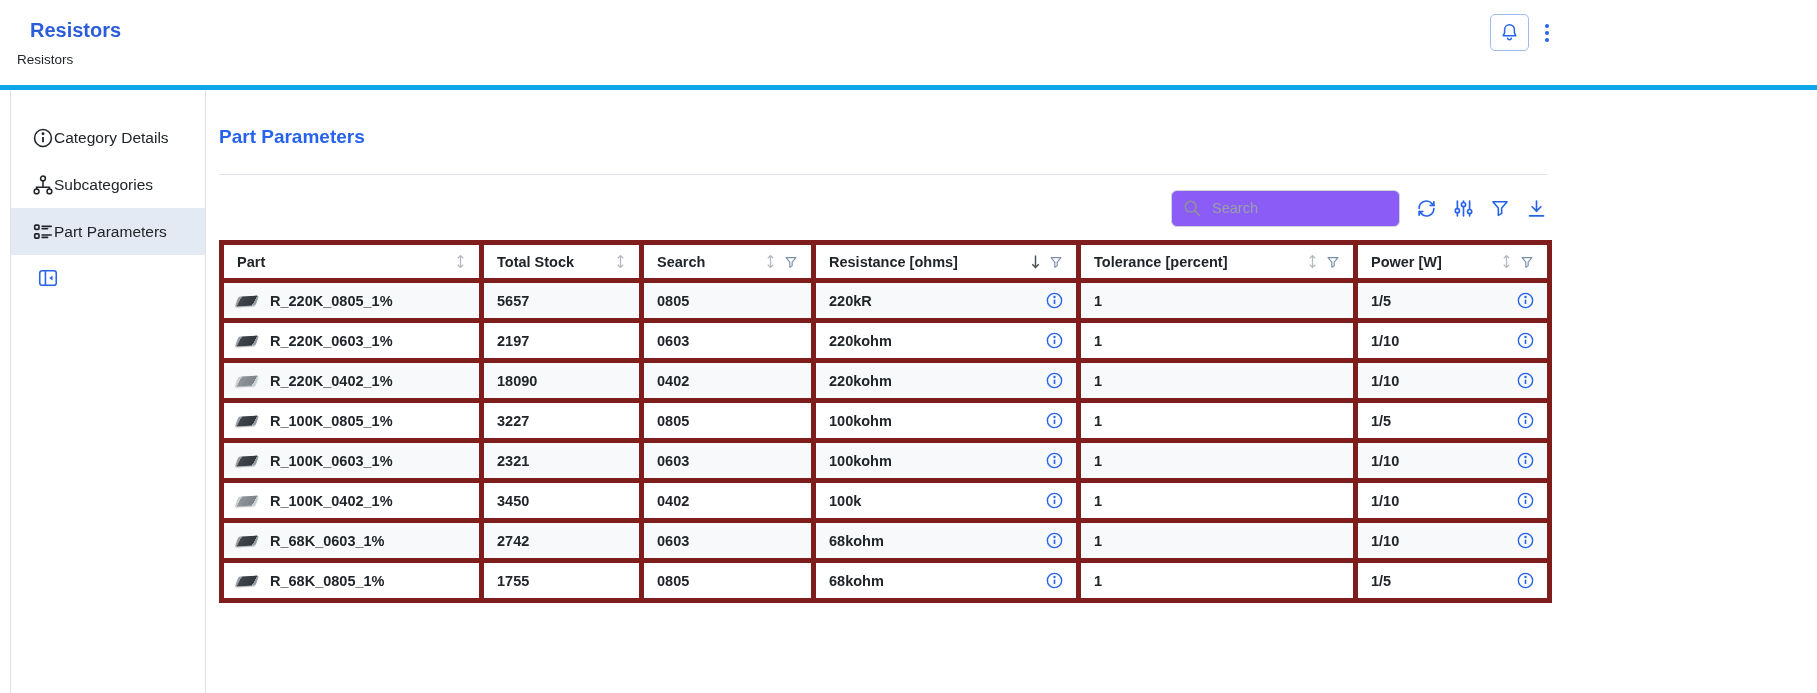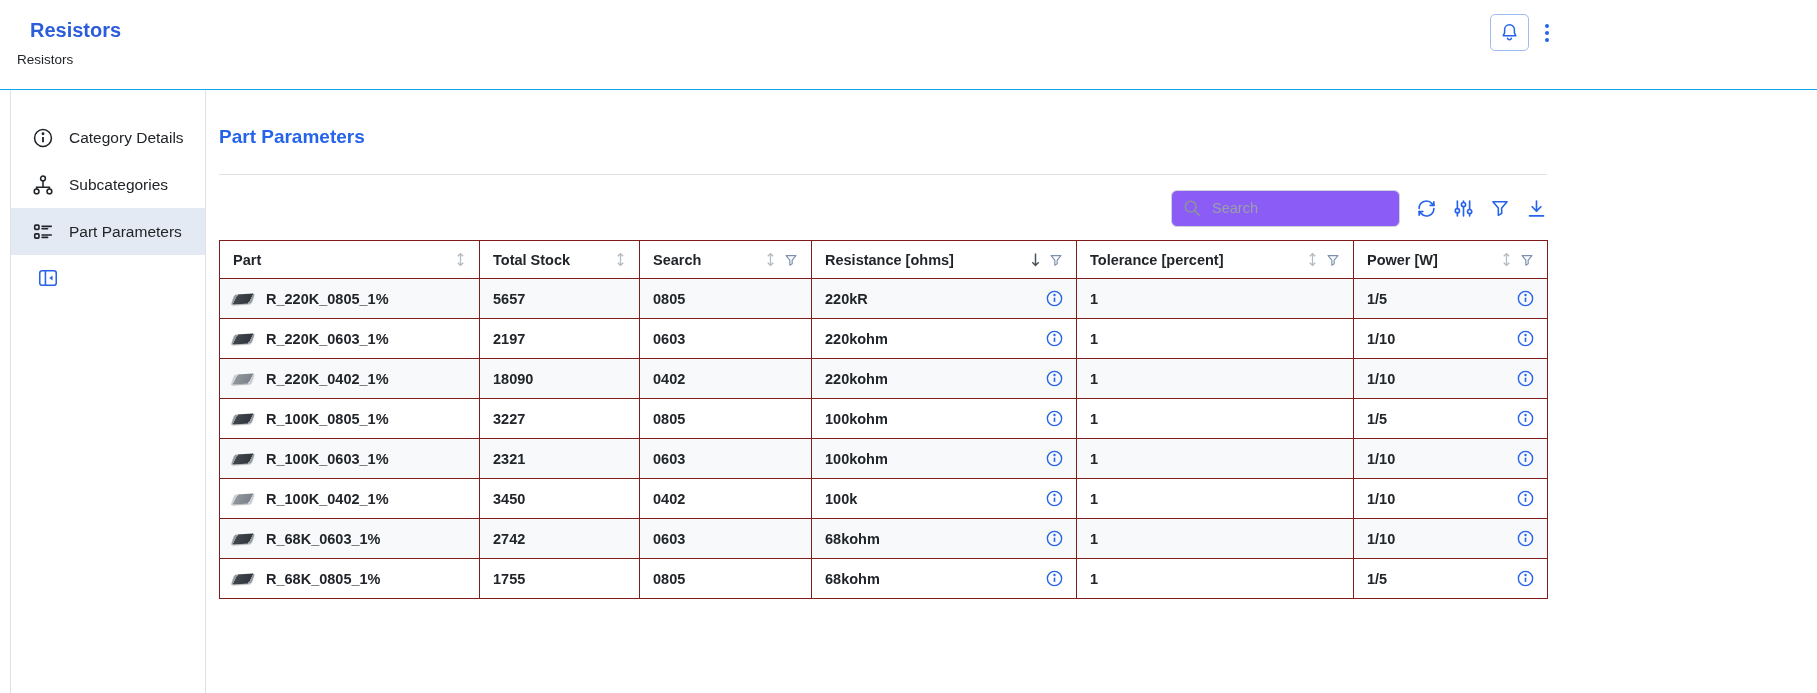--- a/index.html
+++ b/index.html
@@ -4,34 +4,34 @@
 <style>
   * { box-sizing: border-box; }
   html,body { margin:0; padding:0; }
   body {
     width:1817px; height:693px; overflow:hidden;
     background:#ffffff; color:#212529;
     font-family:"Liberation Sans", sans-serif;
     font-size:14.5px;
   }
   
-  .topbar { position:relative; height:90px; border-bottom:1px solid #0ea5e9; }
+  .topbar { position:relative; height:90px; border-bottom:5px solid #0ea5e9; }
   .page-title { margin:0; padding:19px 0 0 30px; font-size:20px; font-weight:700; color:#2b5cd9; }
   .breadcrumb { padding:10px 0 0 17px; font-size:13.5px; color:#212529; }
   .topbar-actions { position:absolute; left:1490px; top:14px; display:flex; align-items:center; gap:10px; }
   .bell-btn { width:39px; height:37px; background:#fff; border:1px solid #9fbcf0; border-radius:5px;
               display:flex; align-items:center; justify-content:center; cursor:pointer; padding:0; }
   .kebab-btn { background:none; border:none; padding:5px 6px; cursor:pointer;
                display:flex; flex-direction:column; gap:3px; }
   .kebab-btn .dot { width:4px; height:4px; border-radius:50%; background:#2563eb; }
 
   
   .card { display:flex; margin-left:10px; border-left:1px solid #dee2e6; height:603px; }
   .sidebar { width:195px; flex-shrink:0; border-right:1px solid #dee2e6; padding-top:24px; }
-  .sb-item { display:flex; align-items:center; gap:15px; height:47px; padding-left:21px;
+  .sb-item { display:flex; align-items:center; height:47px; padding-left:21px;
              font-size:15.5px; cursor:pointer; }
   .sb-item.active { background:#e4eaf4; }
   .sb-item svg { flex-shrink:0; }
   .collapse-btn { margin:12px 0 0 26px; background:none; border:none; padding:0; cursor:pointer; display:flex; }
 
   .content { flex:1; padding-left:13px; }
   .section-title { margin:36px 0 0 0; font-size:19px; font-weight:700; color:#2563eb; }
   .rule { width:1328px; border:none; border-top:1px solid #dee2e6; margin:26px 0 0 0; }
 
   
@@ -39,21 +39,21 @@
              align-items:center; gap:16px; }
   .searchbox { display:flex; align-items:center; gap:9px; width:229px; height:37px;
                border:1px solid #ced4da; border-radius:6px; padding:0 11px; background:#8b5cf6; }
   .searchbox input { border:none; outline:none; width:100%; font-size:14.5px;
                      font-family:"Liberation Sans", sans-serif; color:#212529; background:transparent; }
   .searchbox input::placeholder { color:#9aa0a6; }
   .icon-btn { background:none; border:none; padding:0; cursor:pointer; display:flex; }
 
   
   table { width:1328px; margin-top:13px; border-collapse:collapse; table-layout:fixed; }
-  th, td { border:1px solid #7f1d1d; padding:0 13px; text-align:right; }
+  th, td { border:5px solid #7f1d1d; padding:0 13px; text-align:right; }
   th { height:38px; font-weight:700; font-size:14.5px; background:#fff; cursor:pointer; }
   td { height:40px; font-weight:700; }
   tbody tr:nth-child(odd) { background:#f8f9fa; }
   .th-inner, .cell { display:flex; align-items:center; }
   .th-icons { margin-left:auto; display:flex; align-items:center; gap:8px; }
   .cell .info-btn { margin-left:auto; background:none; border:none; padding:0; cursor:pointer; display:flex; }
   .part-cell { gap:13px; }
   .chip { width:20px; height:10px; border-radius:2px; flex-shrink:0;
           transform:skewX(-22deg) rotate(-3deg);
           background:linear-gradient(100deg,#969ca3 0%,#969ca3 16%,#41464c 16%,#32373d 84%,#969ca3 84%);

